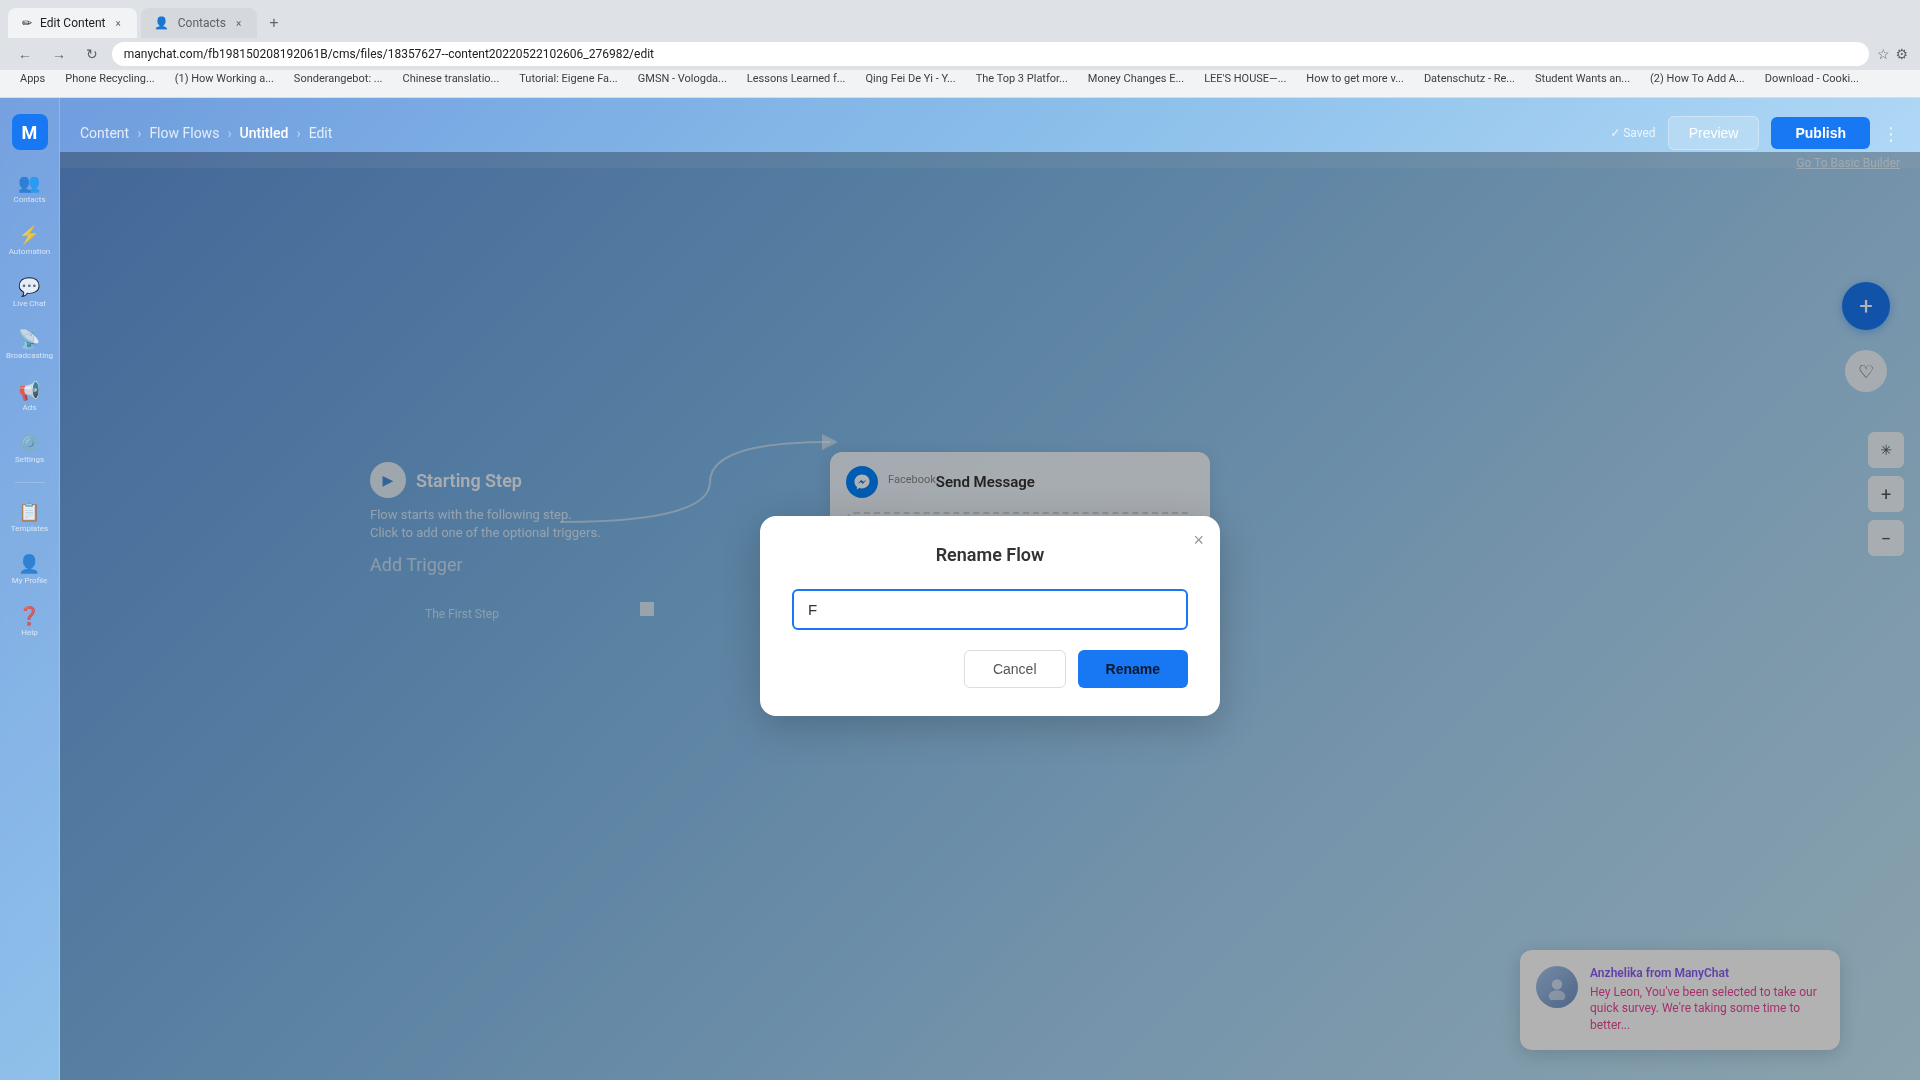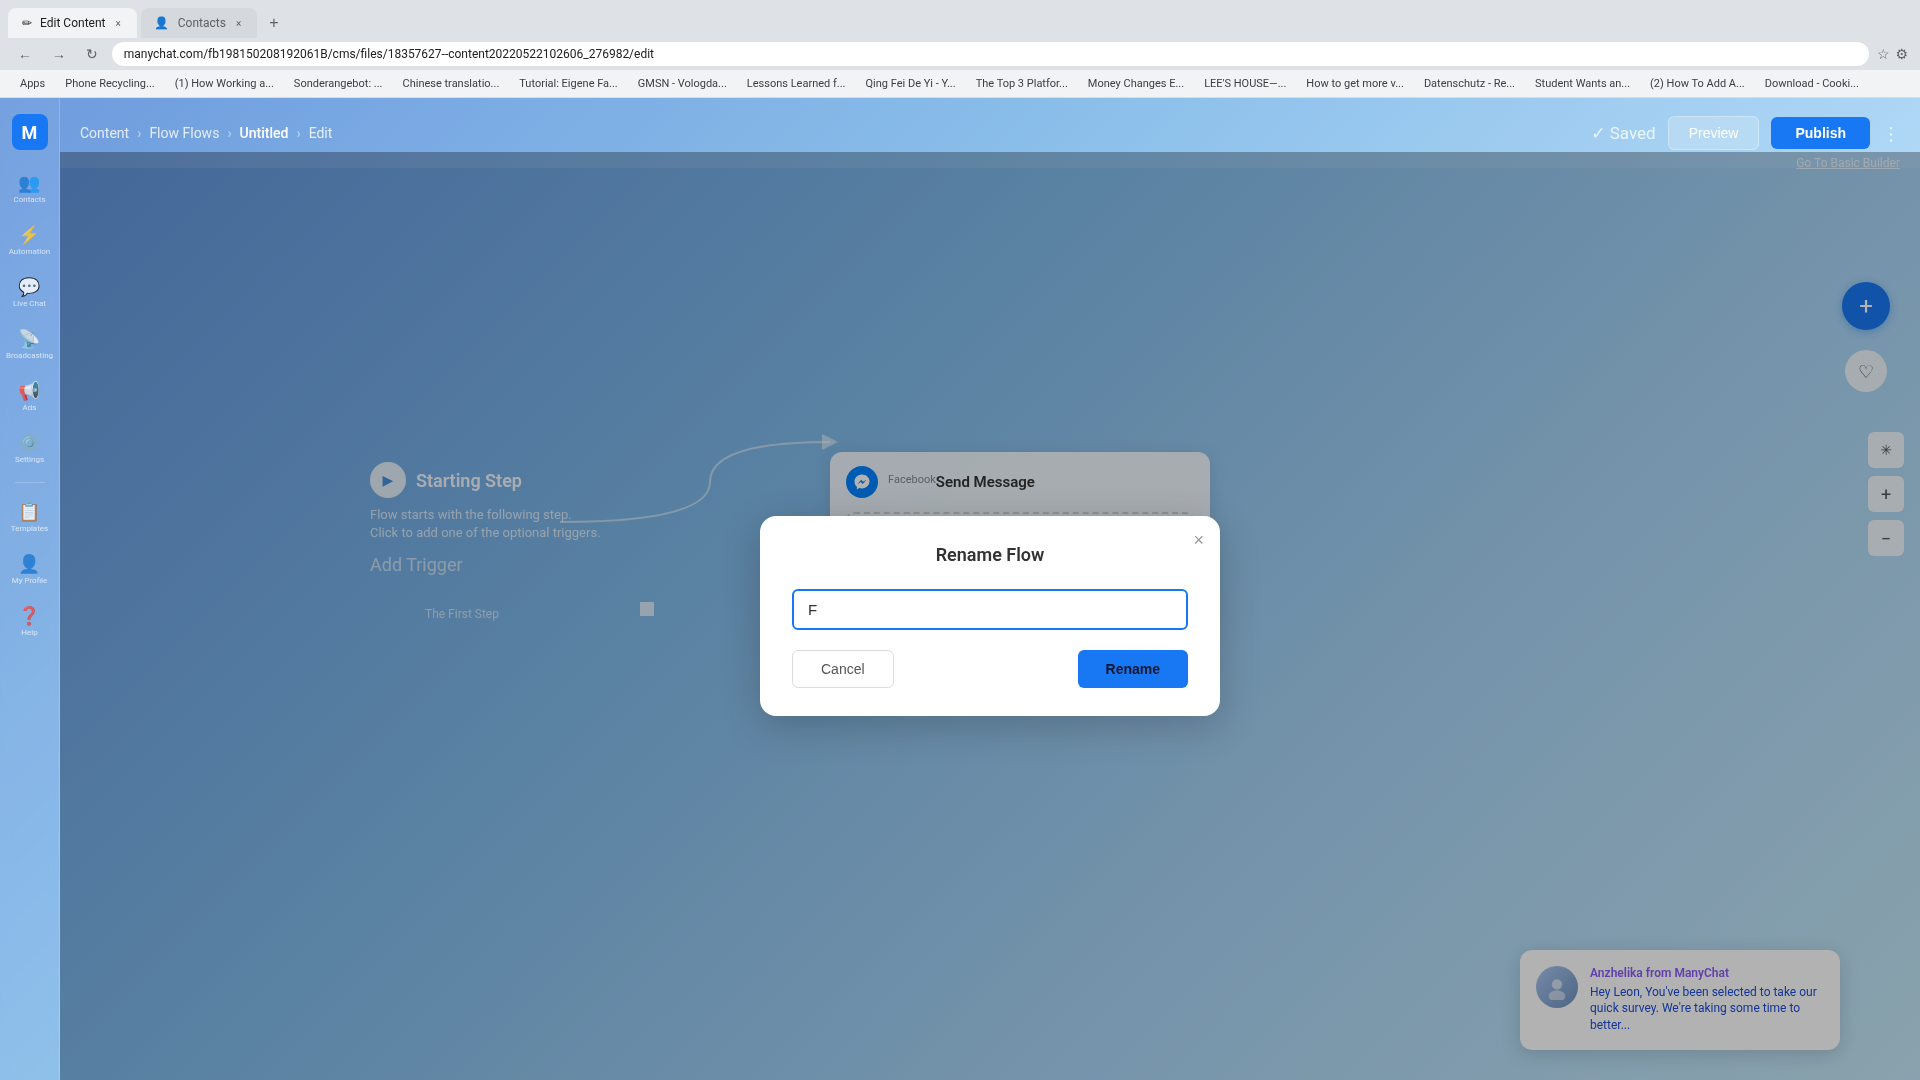--- a/index.html
+++ b/index.html
@@ -95,21 +95,21 @@
       font-size: 14px;
       color: #5f6368;
       cursor: pointer;
     }
 
     
     .bookmarks-bar {
       background: #f1f3f4;
       height: 28px;
       display: flex;
-      align-items: center;
+      align-items: flex-start;
       padding: 0 12px;
       gap: 4px;
       font-size: 11px;
       color: #3c4043;
       border-bottom: 1px solid #dadce0;
       overflow: hidden;
     }
     .bookmark-item {
       padding: 2px 8px;
       cursor: pointer;
@@ -193,21 +193,21 @@
       margin-left: auto;
       display: flex;
       align-items: center;
       gap: 12px;
     }
     .saved-badge {
       display: flex;
       align-items: center;
       gap: 4px;
       color: rgba(255,255,255,0.8);
-      font-size: 17px;
+      font-size: 12px;
       margin-left: 8px;
     }
     .preview-btn {
       padding: 8px 20px;
       background: rgba(255,255,255,0.2);
       border: 1px solid rgba(255,255,255,0.3);
       border-radius: 6px;
       color: white;
       font-size: 14px;
       cursor: pointer;
@@ -414,21 +414,21 @@
       border: 2px solid #1877f2;
       border-radius: 6px;
       font-size: 15px;
       outline: none;
       color: #333;
       margin-bottom: 20px;
     }
     .modal-actions {
       display: flex;
       gap: 12px;
-      justify-content: space-between;
+      justify-content: flex-end;
     }
     .cancel-btn {
       padding: 10px 28px;
       background: white;
       border: 1px solid #ddd;
       border-radius: 6px;
       font-size: 14px;
       color: #555;
       cursor: pointer;
     }
@@ -464,21 +464,21 @@
       background: linear-gradient(135deg, #a8c8f0, #7090c0);
       flex-shrink: 0;
       display: flex;
       align-items: center;
       justify-content: center;
       color: white;
       font-size: 18px;
     }
     .chat-content { flex: 1; }
     .chat-sender { font-size: 12px; font-weight: 600; color: #8b5cf6; margin-bottom: 4px; }
-    .chat-message { font-size: 12px; color: #1d4ed8; line-height: 1.4; }
+    .chat-message { font-size: 12px; color: #ec4899; line-height: 1.4; }
 
     
     .svg-connector {
       position: absolute;
       top: 280px;
       left: 390px;
       width: 430px;
       height: 160px;
       overflow: visible;
       pointer-events: none;

